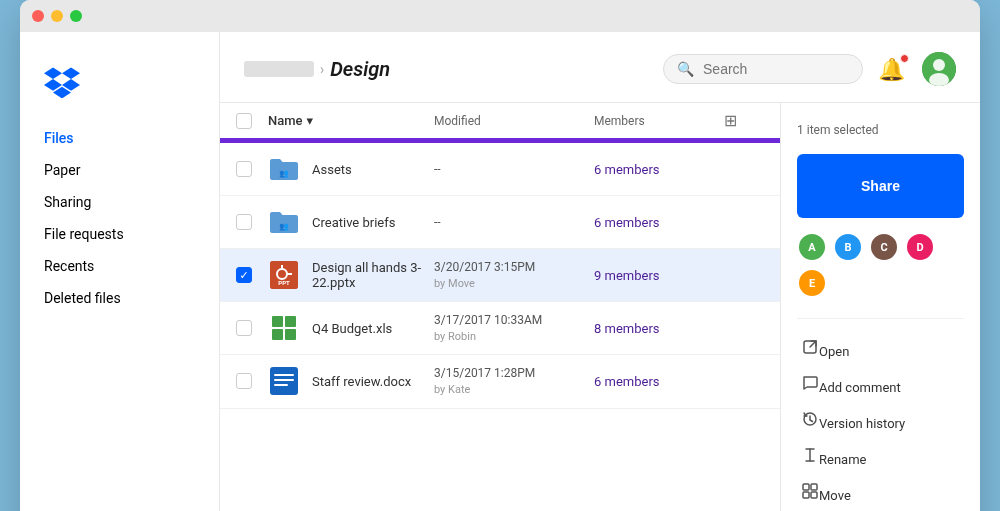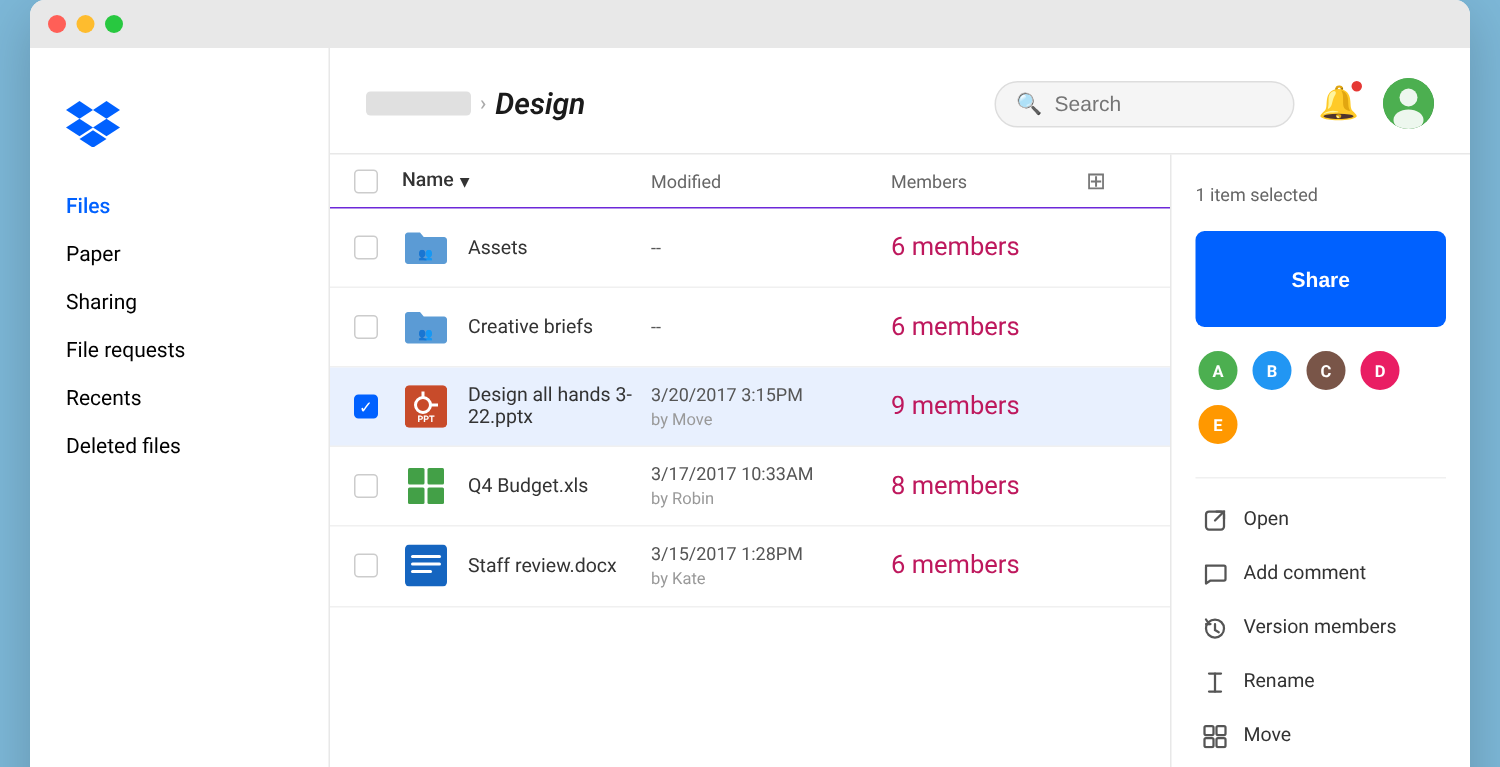--- a/index.html
+++ b/index.html
@@ -176,21 +176,21 @@
       flex: 1;
     }
     .file-list-area {
       flex: 1;
       overflow: hidden;
     }
     .table-header {
       display: grid;
       grid-template-columns: 32px 1fr 160px 130px 40px;
       padding: 8px 16px;
-      border-bottom: 1px solid #6d28d9;
+      border-bottom: 5px solid #6d28d9;
       font-size: 12px;
       color: #666;
       align-items: center;
     }
     .table-header .col-name {
       display: flex;
       align-items: center;
       gap: 4px;
       font-size: 13px;
       color: #333;
@@ -244,22 +244,22 @@
     .modified-cell {
       font-size: 12px;
       color: #555;
       line-height: 1.4;
     }
     .modified-cell .by {
       color: #999;
       font-size: 11px;
     }
     .members-cell {
-      font-size: 17px;
-      color: #be185d;
+      font-size: 13px;
+      color: #4c1d95;
     }
     
     .right-panel {
       width: 200px;
       border-left: 1px solid #e8e8e8;
       padding: 20px 16px;
       flex-shrink: 0;
     }
     .item-selected-label {
       font-size: 12px;
@@ -299,22 +299,21 @@
     .divider {
       height: 1px;
       background: #f0f0f0;
       margin-bottom: 12px;
     }
     .action-list {
       list-style: none;
     }
     .action-item {
       display: flex;
-      align-items: flex-start;
-      gap: 10px;
+      align-items: flex-end;
       padding: 8px 4px;
       font-size: 13px;
       color: #333;
       cursor: pointer;
       border-radius: 4px;
     }
     .action-icon {
       font-size: 15px;
       color: #555;
       width: 18px;
@@ -544,21 +543,21 @@
             </li>
             <li class="action-item">
               <span class="action-icon">
                 <svg width="16" height="16" viewBox="0 0 16 16">
                   <path d="M8 2a6 6 0 100 12A6 6 0 008 2z" fill="none" stroke="#555" stroke-width="1.5"></path>
                   <path d="M8 5v4l2.5 1.5" fill="none" stroke="#555" stroke-width="1.5" stroke-linecap="round"></path>
                   <path d="M2 2L4 5" fill="none" stroke="#555" stroke-width="1.5" stroke-linecap="round"></path>
                   <path d="M2 5H5" fill="none" stroke="#555" stroke-width="1.5" stroke-linecap="round"></path>
                 </svg>
               </span>
-              <span>Version members</span>
+              <span>Version history</span>
             </li>
             <li class="action-item">
               <span class="action-icon">
                 <svg width="16" height="16" viewBox="0 0 16 16">
                   <line x1="8" y1="2" x2="8" y2="14" stroke="#555" stroke-width="1.5" stroke-linecap="round"></line>
                   <line x1="4" y1="2" x2="12" y2="2" stroke="#555" stroke-width="1.5" stroke-linecap="round"></line>
                   <line x1="4" y1="14" x2="12" y2="14" stroke="#555" stroke-width="1.5" stroke-linecap="round"></line>
                 </svg>
               </span>
               <span>Rename</span>

